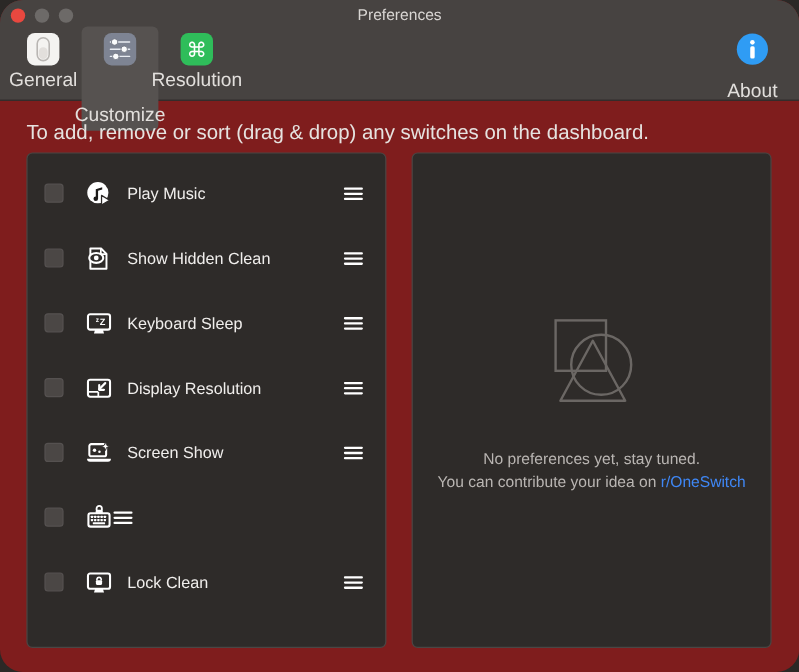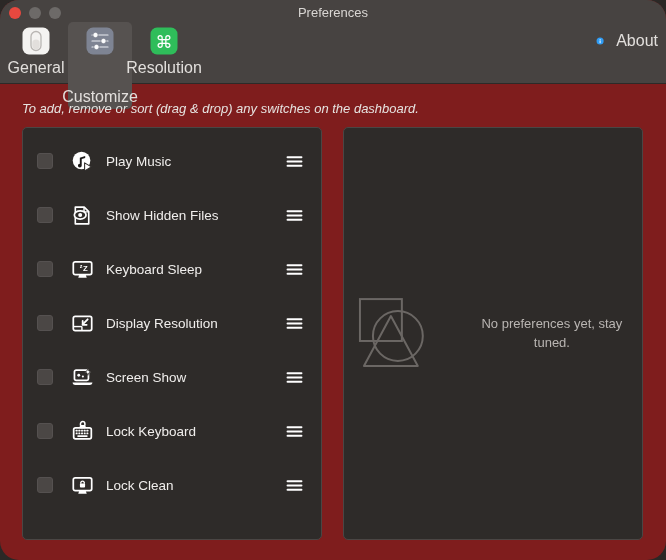--- a/index.html
+++ b/index.html
@@ -50,28 +50,28 @@
     border-radius: 5px;
     cursor: default;
   }
   .tab.selected { background: #565250; gap: 32px; }
   .tab-label { font-size: 16px; color: #e2dfdc; white-space: nowrap; }
   .tab-icon { width: 30px; height: 30px; display: block; }
 
   .about-btn {
     position: absolute; top: 22px; right: 8px;
     width: 62px; padding: 4px 0 3px 0;
-    display: flex; 
+    display: flex; flex-direction: column;
     align-items: center; gap: 12px;
   }
 
   
   .instruction {
     position: absolute; top: 101px; left: 22px;
-    font-size: 13px; color: #e6e3e0; font-style: italic;
+    font-size: 17px; color: #e6e3e0;
   }
 
   .panels {
     position: absolute; top: 127px; left: 22px;
     width: 622px; height: 413px;
     display: flex; gap: 21px;
   }
   .panel {
     background: #2e2b29;
     border: 1px solid #4a4644;
@@ -107,21 +107,21 @@
     color: #f0eeec;
     flex: 1 1 auto;
     white-space: nowrap;
   }
   .drag-handle { width: 17px; height: 13px; flex: 0 0 auto; }
 
   
   .empty-state {
     position: absolute;
     top: 0; left: 0; right: 0; bottom: 0;
-    display: flex; 
+    display: flex; flex-direction: column;
     align-items: center; justify-content: center;
     gap: 26px;
   }
   .empty-text {
     text-align: center;
     font-size: 13px; color: #b9b5b2;
     line-height: 1.45;
   }
   .empty-link { color: #3f87f5; }
 </style>
@@ -214,21 +214,21 @@
         <div class="switch-row">
           <div class="checkbox"></div>
           <div class="row-icon">
             <svg viewBox="0 0 24 24" width="23" height="23">
               <path d="M4.5 3.2h9.3l4.7 4.7v12.9H4.5z" fill="none" stroke="#ffffff" stroke-width="1.7" stroke-linejoin="round"></path>
               <path d="M13.6 3.4v4.8h4.7" fill="none" stroke="#ffffff" stroke-width="1.5"></path>
               <ellipse cx="9.6" cy="11.4" rx="6.1" ry="4.3" fill="#2e2b29" stroke="#ffffff" stroke-width="1.8"></ellipse>
               <circle cx="9.6" cy="11.4" r="2.1" fill="#ffffff"></circle>
             </svg>
           </div>
-          <div class="row-label">Show Hidden Files</div>
+          <div class="row-label">Show Hidden Clean</div>
           <svg class="drag-handle" viewBox="0 0 17 13">
             <g stroke="#ffffff" stroke-width="1.9" stroke-linecap="round">
               <line x1="1.5" y1="2.2" x2="15.5" y2="2.2"></line>
               <line x1="1.5" y1="6.5" x2="15.5" y2="6.5"></line>
               <line x1="1.5" y1="10.8" x2="15.5" y2="10.8"></line>
             </g>
           </svg>
         </div>
 
         <div class="switch-row">
@@ -308,21 +308,20 @@
                 <rect x="16.1" y="10.3" width="2" height="1.8" rx="0.4"></rect>
                 <rect x="4.9" y="13.1" width="2" height="1.8" rx="0.4"></rect>
                 <rect x="7.7" y="13.1" width="2" height="1.8" rx="0.4"></rect>
                 <rect x="10.5" y="13.1" width="2" height="1.8" rx="0.4"></rect>
                 <rect x="13.3" y="13.1" width="2" height="1.8" rx="0.4"></rect>
                 <rect x="16.1" y="13.1" width="2" height="1.8" rx="0.4"></rect>
                 <rect x="6.6" y="15.9" width="10.7" height="1.8" rx="0.5"></rect>
               </g>
             </svg>
           </div>
-          <div class="row-label">Lock Keyboard</div>
           <svg class="drag-handle" viewBox="0 0 17 13">
             <g stroke="#ffffff" stroke-width="1.9" stroke-linecap="round">
               <line x1="1.5" y1="2.2" x2="15.5" y2="2.2"></line>
               <line x1="1.5" y1="6.5" x2="15.5" y2="6.5"></line>
               <line x1="1.5" y1="10.8" x2="15.5" y2="10.8"></line>
             </g>
           </svg>
         </div>
 
         <div class="switch-row">
@@ -352,18 +351,21 @@
       <div class="empty-state">
         <svg width="92" height="92" viewBox="0 0 92 92">
           <g fill="none" stroke="#6b6764" stroke-width="2">
             <rect x="16" y="11" width="42" height="42"></rect>
             <circle cx="54" cy="48" r="25"></circle>
             <path d="M47 28 L74 78 L20 78 Z" stroke-linejoin="round"></path>
           </g>
         </svg>
         <div class="empty-text">
           <div>No preferences yet, stay tuned.</div>
+          <div>
+            <span>You can contribute your idea on </span><span class="empty-link">r/OneSwitch</span>
+          </div>
         </div>
       </div>
     </div>
 
   </div>
 </div>
 
 </body></html>

